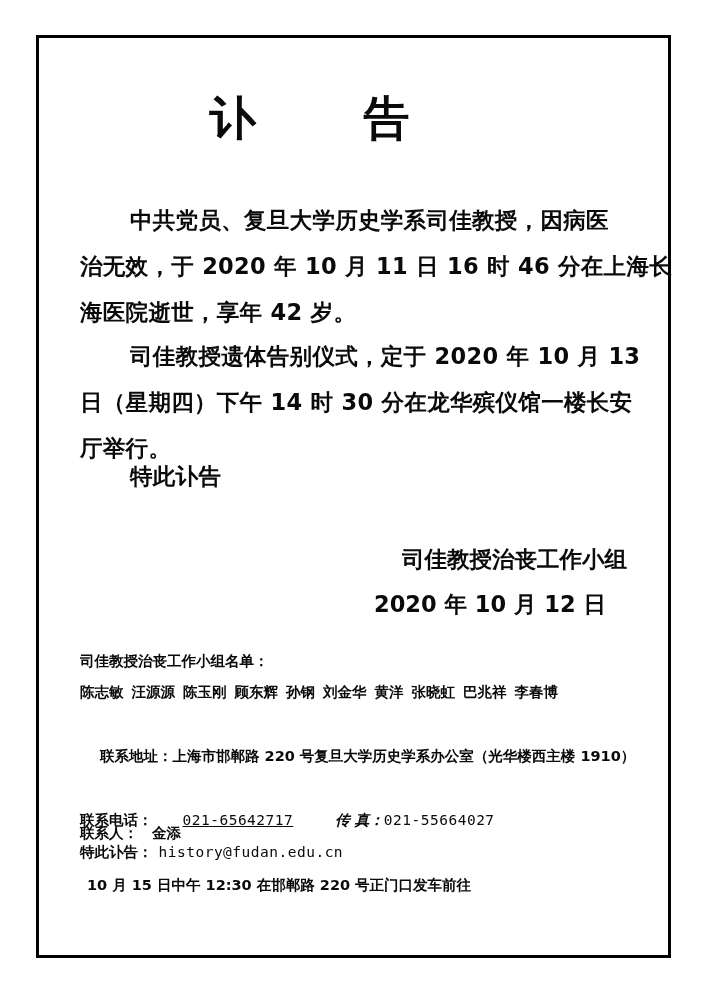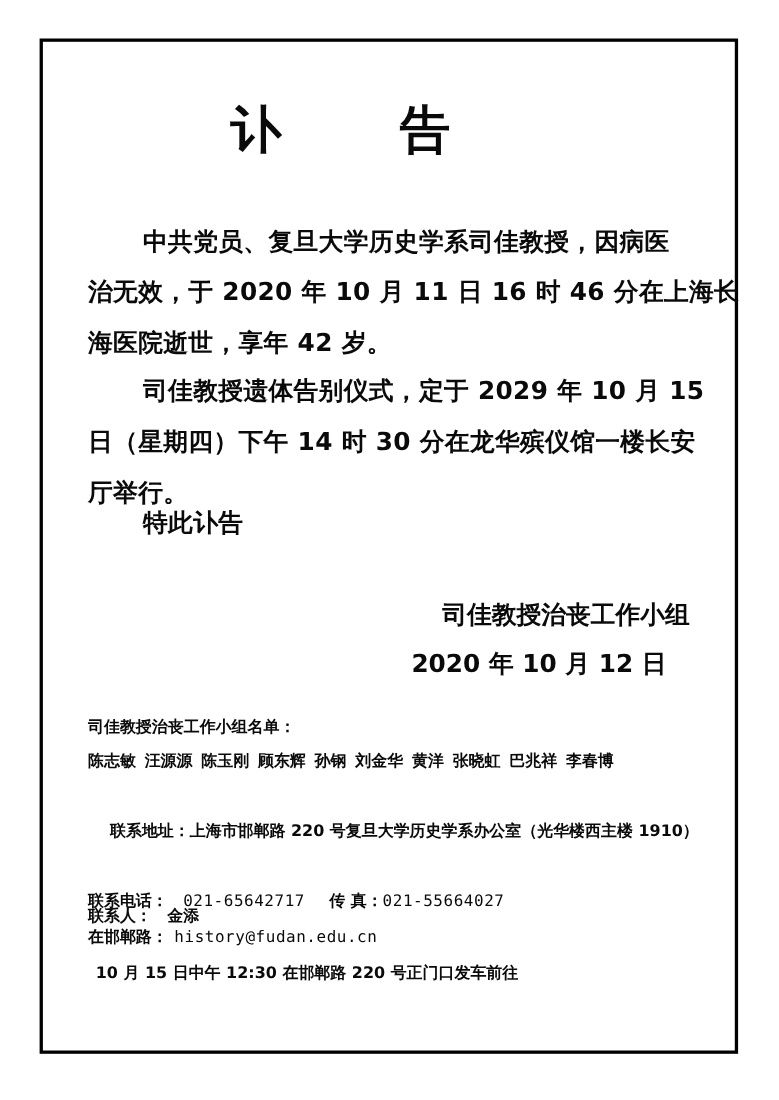--- a/index.html
+++ b/index.html
@@ -68,39 +68,39 @@
 <body>
 
 <div class="frame"></div>
 
 <div class="abs title">讣 告</div>
 
 <div class="abs body-line" style="left:130px; top:205px;">中共党员、复旦大学历史学系司佳教授，因病医</div>
 <div class="abs body-line" style="left:80px; top:251px;">治无效，于 2020 年 10 月 11 日 16 时 46 分在上海长</div>
 <div class="abs body-line" style="left:80px; top:297px;">海医院逝世，享年 42 岁。</div>
 
-<div class="abs body-line" style="left:130px; top:341px;">司佳教授遗体告别仪式，定于 2029 年 10 月 15</div>
+<div class="abs body-line" style="left:130px; top:341px;">司佳教授遗体告别仪式，定于 2020 年 10 月 13</div>
 <div class="abs body-line" style="left:80px; top:387px;">日（星期四）下午 14 时 30 分在龙华殡仪馆一楼长安</div>
 <div class="abs body-line" style="left:80px; top:433px;">厅举行。</div>
 
 <div class="abs body-line" style="left:130px; top:461px;">特此讣告</div>
 
 <div class="abs sig-line" style="left:374px; top:544px;margin-left:28px;">司佳教授治丧工作小组</div>
 <div class="abs sig-line" style="left:374px; top:589px;">2020 年 10 月 12 日</div>
 
 <div class="abs small" style="left:80px; top:650px;">司佳教授治丧工作小组名单：</div>
 <div class="abs small names" style="left:80px; top:681px;">
   <span>陈志敏</span><span>汪源源</span><span>陈玉刚</span><span>顾东辉</span><span>孙钢</span><span>刘金华</span><span>黄洋</span><span>张晓虹</span><span>巴兆祥</span><span>李春博</span>
 </div>
 
 <div class="abs small" style="left:80px; top:745px;padding-left:20px;">
   <span>联系地址：</span><span>上海市邯郸路 220 号复旦大学历史学系办公室（光华楼西主楼 1910）</span>
 </div>
 <div class="abs small" style="left:80px; top:777px;margin-top:45px;">
   <span>联系人：</span><span style="margin-left:14px;">金添</span>
 </div>
 <div class="abs small" style="left:80px; top:809px;">
-  <span>联系电话：</span><span class="mono" style="margin-left:14px;">021-65642717</span><span style="margin-left:22px;">传 真：</span><span class="mono">021-55664027</span>
+  <span>联系电话：</span><span class="mono" style="margin-left:30px;text-decoration:underline;">021-65642717</span><span style="margin-left:42px;font-style:italic;">传 真：</span><span class="mono">021-55664027</span>
 </div>
 <div class="abs small" style="left:80px; top:841px;">
-  <span>在邯郸路：</span><span class="mono" style="margin-left:6px;">history@fudan.edu.cn</span>
+  <span>特此讣告：</span><span class="mono" style="margin-left:6px;">history@fudan.edu.cn</span>
 </div>
 <div class="abs small" style="left:87px; top:874px;">10 月 15 日中午 12:30 在邯郸路 220 号正门口发车前往</div>
 
 </body></html>

